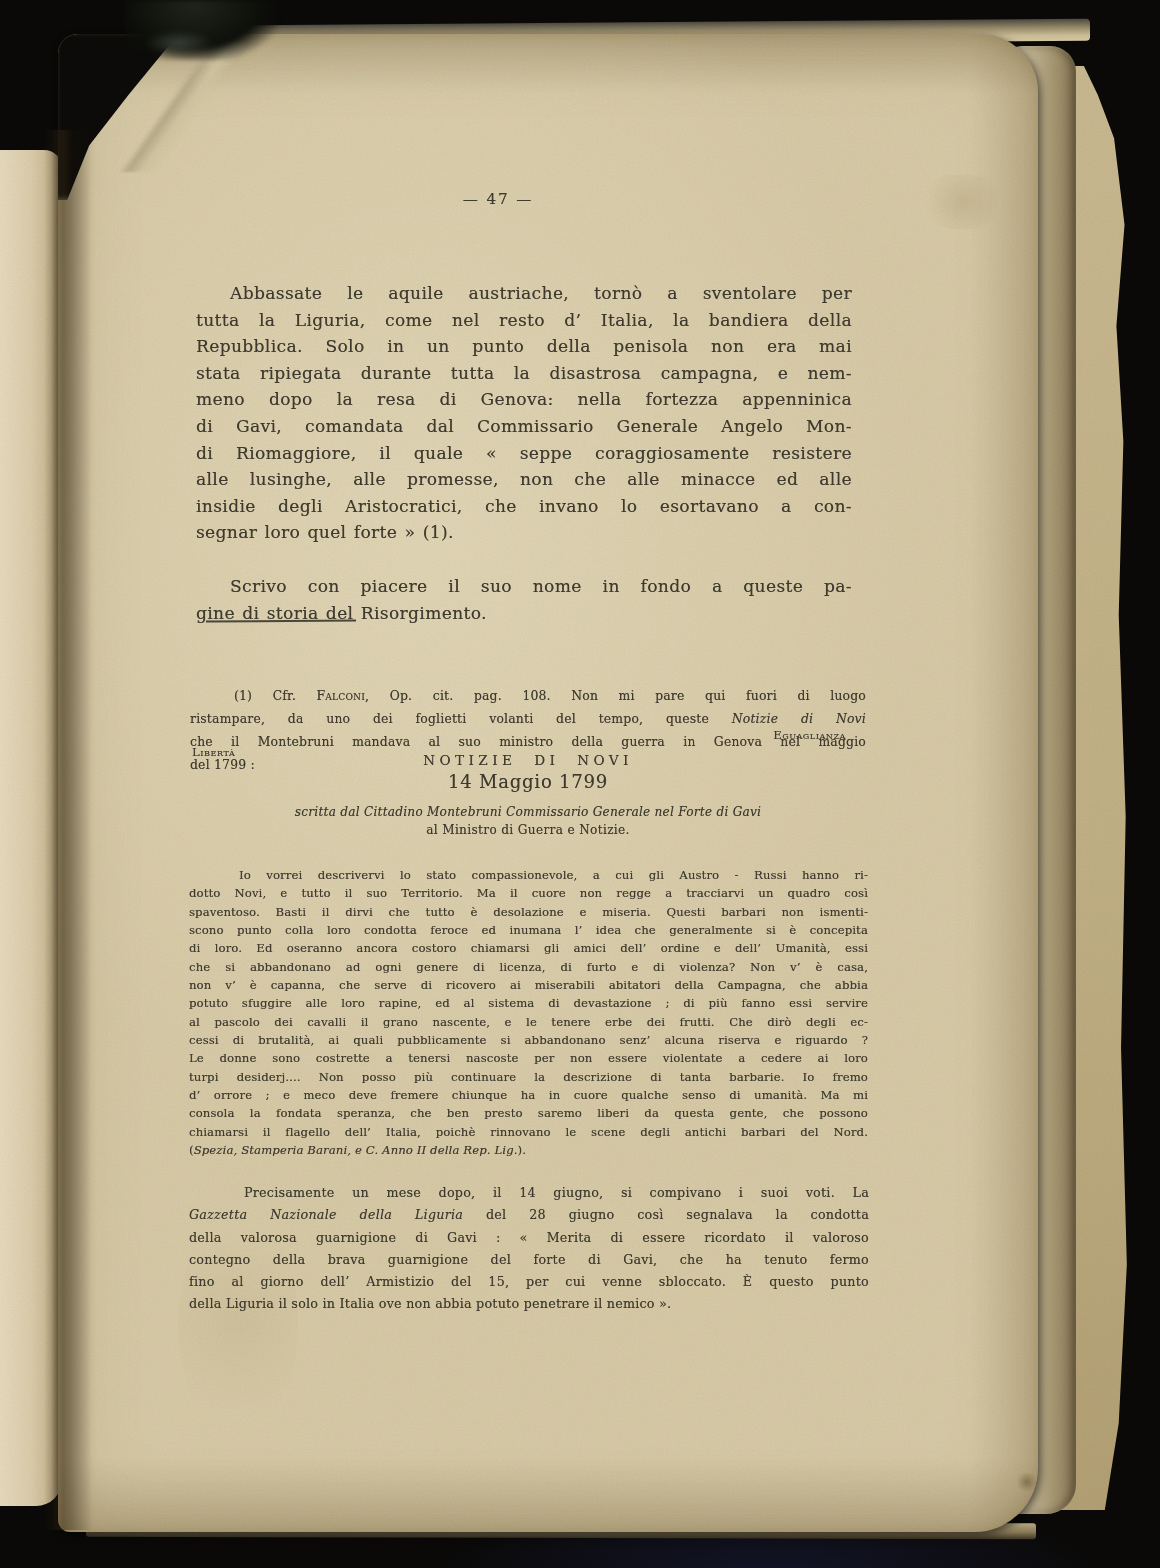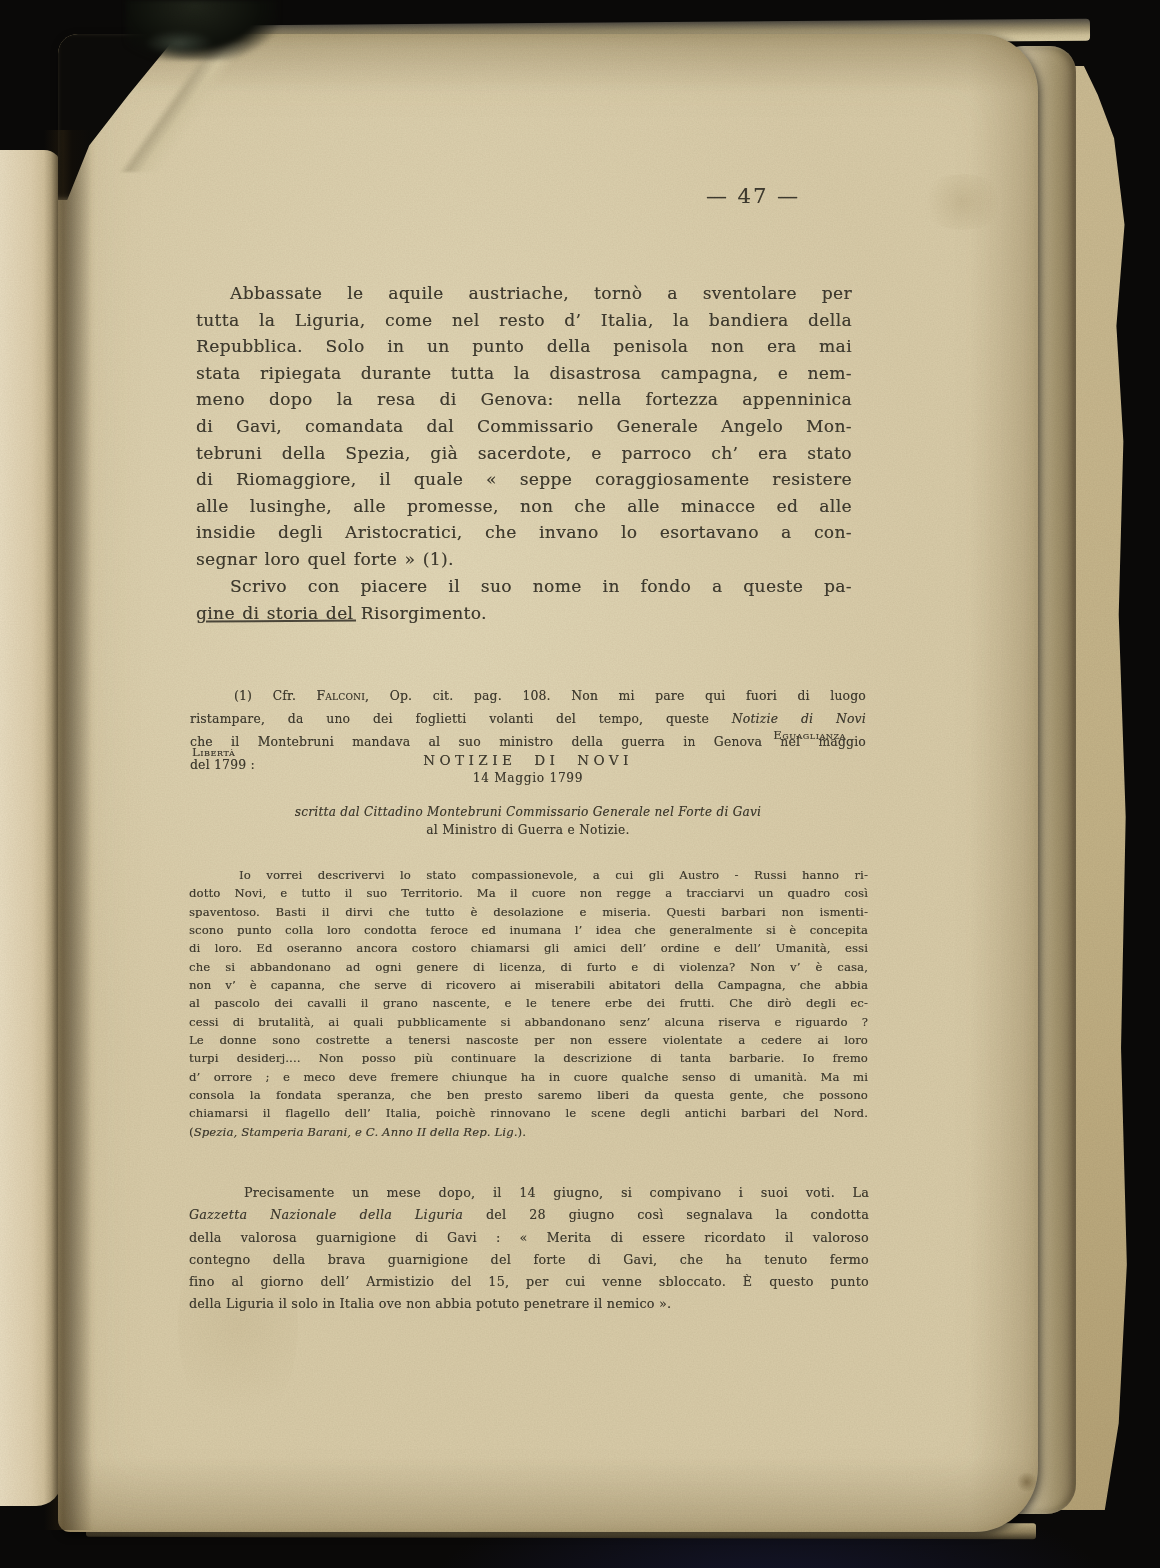--- a/index.html
+++ b/index.html
@@ -106,41 +106,41 @@
   .paper-grain{position:absolute;inset:0;z-index:40;opacity:.20;mix-blend-mode:multiply;pointer-events:none;}
 
   
   .txt{color:#3f3b30;text-shadow:0.2px 0.2px 0.35px rgba(64,58,42,.55);}
   .ln{text-align:justify;text-align-last:justify;white-space:nowrap;}
   .ln.last{text-align:left;text-align-last:left;}
   .ln.first{text-indent:var(--indent,0px);}
   .jp{position:absolute;margin-top:44px;}
 
   .page-number{
-    position:absolute;left:138px;top:150px;width:656px;
-    text-align:right;padding-right:52px;box-sizing:border-box;
-    font-size:21px;letter-spacing:2px;
+    position:absolute;left:138px;top:156px;width:656px;
+    text-align:center;padding-right:52px;box-sizing:border-box;
+    font-size:15px;letter-spacing:2px;
   }
   .main-para{left:138px;width:656px;font-size:17px;line-height:26.6px;letter-spacing:.4px;word-spacing:1.5px;--indent:34px;}
   .para-1{top:202px;}
   .para-2{top:495px;}
 
   .footnote-rule{
     position:absolute;left:148px;top:586px;width:150px;height:2px;
     background:#4c473b;transform:rotate(-0.4deg);
   }
   .fn-intro{left:132px;top:607px;width:676px;font-size:12.3px;line-height:23px;letter-spacing:.25px;--indent:44px;}
 
   .motto{position:absolute;font-size:11.5px;letter-spacing:.6px;font-variant:small-caps;}
   .motto-left{left:134px;top:711px;}
   .motto-right{left:132px;top:694px;width:656px;text-align:right;}
 
   .center-col{position:absolute;left:132px;width:676px;text-align:center;}
   .notice-title{top:718px;font-size:13.5px;letter-spacing:4.5px;word-spacing:9px;}
-  .notice-date{top:737px;font-size:12px;letter-spacing:.8px;}
+  .notice-date{top:737px;font-size:18px;letter-spacing:.8px;}
   .notice-kind{top:754px;font-size:12px;letter-spacing:.6px;word-spacing:3px;}
   .notice-writtenby{top:771px;font-size:12px;font-style:italic;letter-spacing:.3px;}
   .notice-addressee{top:789px;font-size:12px;letter-spacing:.4px;}
 
   .letter-body{left:131px;top:788px;width:679px;font-size:11.6px;line-height:18.35px;letter-spacing:.15px;--indent:50px;}
   .closing-para{left:131px;top:1104px;width:680px;font-size:12.6px;line-height:22.3px;letter-spacing:.3px;--indent:55px;}
 
   .sc{font-variant:small-caps;}
   i{font-style:italic;}
 </style>
@@ -167,21 +167,20 @@
 
     <div class="page-number txt">— 47 —</div>
 
     <div class="jp main-para para-1 txt">
         <div class="ln first">Abbassate le aquile austriache, tornò a sventolare per</div>
         <div class="ln">tutta la Liguria, come nel resto d’ Italia, la bandiera della</div>
         <div class="ln">Repubblica. Solo in un punto della penisola non era mai</div>
         <div class="ln">stata ripiegata durante tutta la disastrosa campagna, e nem-</div>
         <div class="ln">meno dopo la resa di Genova: nella fortezza appenninica</div>
         <div class="ln">di Gavi, comandata dal Commissario Generale Angelo Mon-</div>
-        <div class="ln">tebruni della Spezia, già sacerdote, e parroco ch’ era stato</div>
         <div class="ln">di Riomaggiore, il quale « seppe coraggiosamente resistere</div>
         <div class="ln">alle lusinghe, alle promesse, non che alle minacce ed alle</div>
         <div class="ln">insidie degli Aristocratici, che invano lo esortavano a con-</div>
         <div class="ln last">segnar loro quel forte » (1).</div>
       </div>
     <div class="jp main-para para-2 txt">
         <div class="ln first">Scrivo con piacere il suo nome in fondo a queste pa-</div>
         <div class="ln last">gine di storia del Risorgimento.</div>
       </div>
 
@@ -203,20 +202,21 @@
     <div class="center-col notice-addressee txt">al Ministro di Guerra e Notizie.</div>
 
     <div class="jp letter-body txt">
         <div class="ln first">Io vorrei descrivervi lo stato compassionevole, a cui gli Austro - Russi hanno ri-</div>
         <div class="ln">dotto Novi, e tutto il suo Territorio. Ma il cuore non regge a tracciarvi un quadro così</div>
         <div class="ln">spaventoso. Basti il dirvi che tutto è desolazione e miseria. Questi barbari non ismenti-</div>
         <div class="ln">scono punto colla loro condotta feroce ed inumana l’ idea che generalmente si è concepita</div>
         <div class="ln">di loro. Ed oseranno ancora costoro chiamarsi gli amici dell’ ordine e dell’ Umanità, essi</div>
         <div class="ln">che si abbandonano ad ogni genere di licenza, di furto e di violenza? Non v’ è casa,</div>
         <div class="ln">non v’ è capanna, che serve di ricovero ai miserabili abitatori della Campagna, che abbia</div>
+        <div class="ln">potuto sfuggire alle loro rapine, ed al sistema di devastazione ; di più fanno essi servire</div>
         <div class="ln">al pascolo dei cavalli il grano nascente, e le tenere erbe dei frutti. Che dirò degli ec-</div>
         <div class="ln">cessi di brutalità, ai quali pubblicamente si abbandonano senz’ alcuna riserva e riguardo ?</div>
         <div class="ln">Le donne sono costrette a tenersi nascoste per non essere violentate a cedere ai loro</div>
         <div class="ln">turpi desiderj.... Non posso più continuare la descrizione di tanta barbarie. Io fremo</div>
         <div class="ln">d’ orrore ; e meco deve fremere chiunque ha in cuore qualche senso di umanità. Ma mi</div>
         <div class="ln">consola la fondata speranza, che ben presto saremo liberi da questa gente, che possono</div>
         <div class="ln">chiamarsi il flagello dell’ Italia, poichè rinnovano le scene degli antichi barbari del Nord.</div>
         <div class="ln last">(<i>Spezia, Stamperia Barani, e C. Anno II della Rep. Lig.</i>).</div>
       </div>
     <div class="jp closing-para txt">

